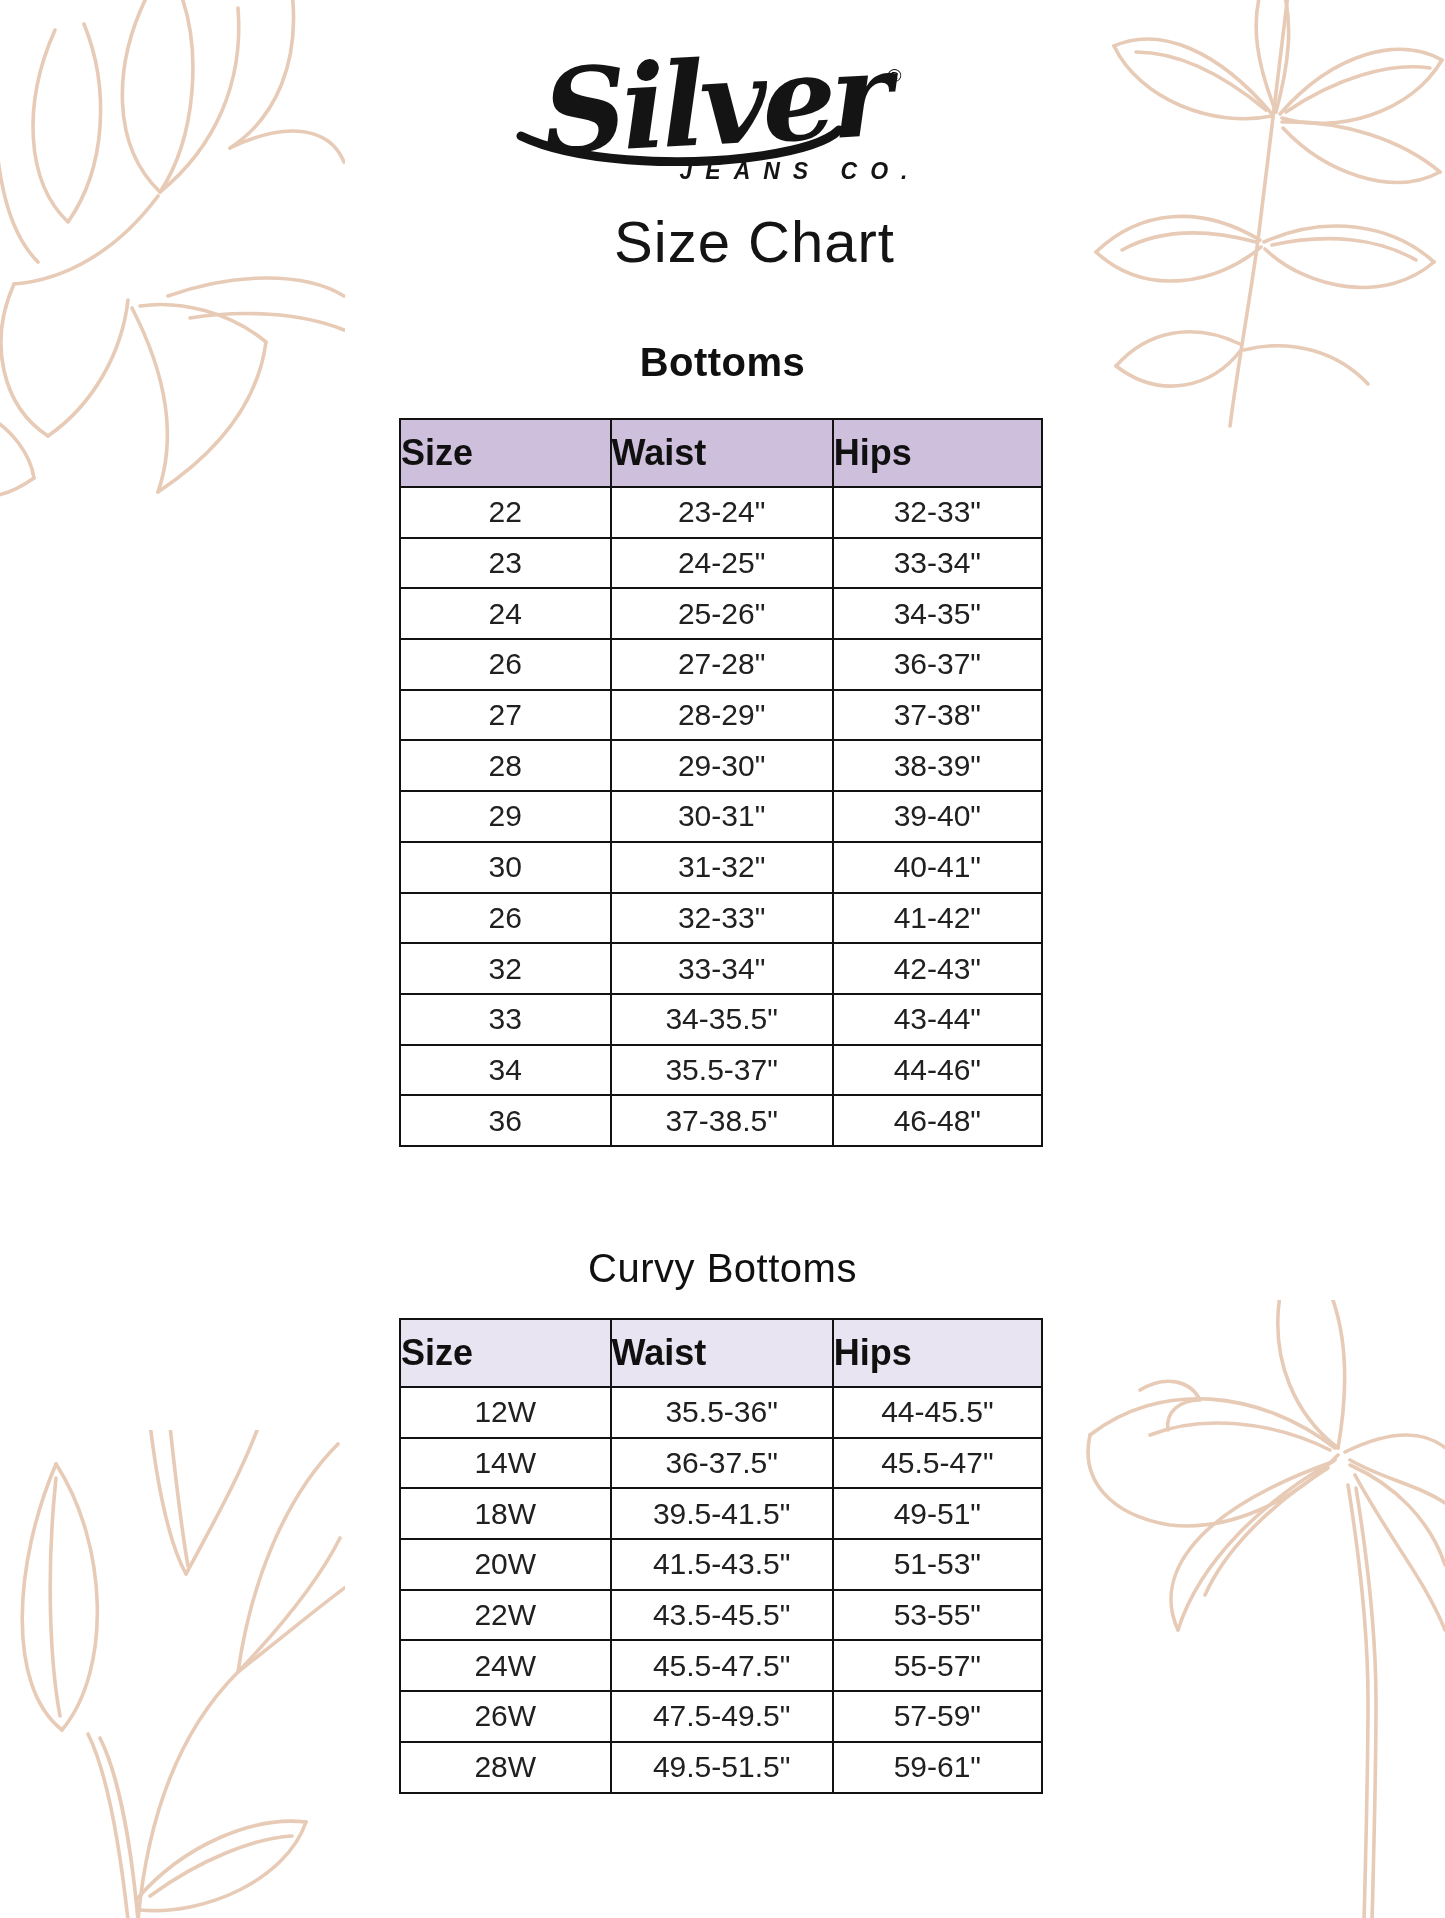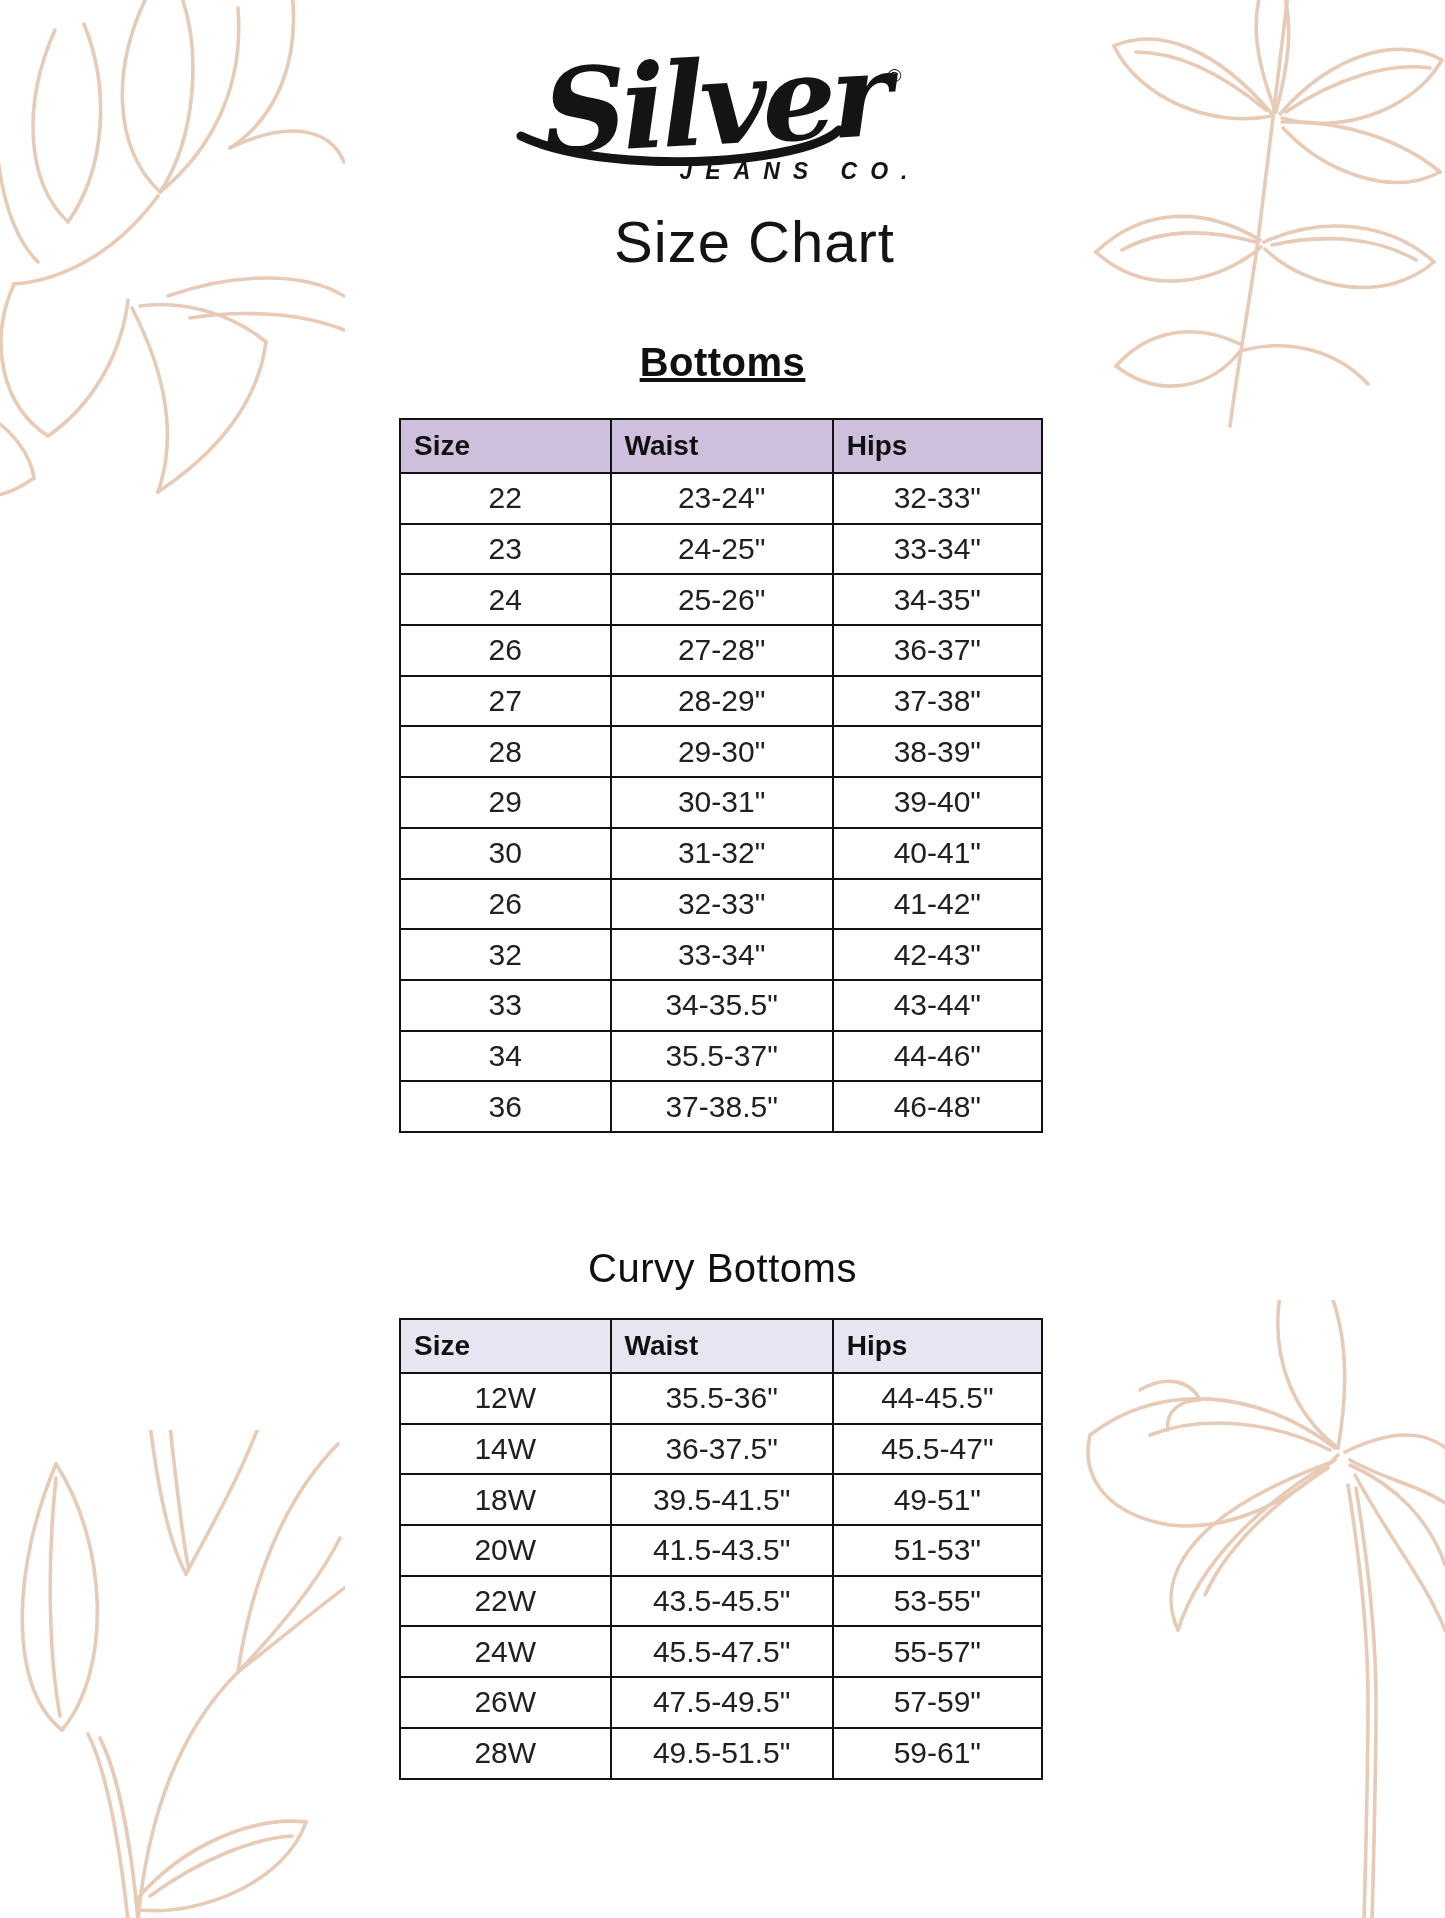--- a/index.html
+++ b/index.html
@@ -33,32 +33,32 @@
     margin-top:-10px; text-align:right; padding-right:2px;
     font-size:23px; font-weight:700; letter-spacing:13px; color:#141414; white-space:nowrap;font-style:italic;
   }
 
   .page-title {
     position:absolute; top:208px; left:0; width:100%; text-align:center;
     font-size:58px; font-weight:500; letter-spacing:1px; color:#141414;margin-left:32px;
   }
 
   .section-heading { position:absolute; left:0; width:100%; text-align:center; font-size:40px; color:#101010; letter-spacing:0.5px; }
-  .heading-bottoms { top:340px; font-weight:700;text-decoration:underline; }
+  .heading-bottoms { top:340px; font-weight:700; }
   .heading-curvy  { top:1246px; font-weight:400; }
 
   
   .size-table {
     position:absolute; left:399px; width:644px;
     border-collapse:collapse; table-layout:fixed;
   }
   .size-table th, .size-table td { border:2.5px solid #121212; overflow:hidden; }
   .size-table th {
-    height:54px; text-align:left; padding-left:13px;
-    font-size:28px; font-weight:700; color:#101010;
+    height:68px; text-align:left; 
+    font-size:36px; font-weight:700; color:#101010;
   }
   .size-table td {
     height:50.7px; text-align:center; font-size:30px; font-weight:400; color:#202020;
   }
   .size-table th:nth-child(1){ width:32.8%; }
   .size-table th:nth-child(2){ width:34.6%; }
   .size-table th:nth-child(3){ width:32.6%; }
   #bottoms-table { top:418px; }
   #curvy-table   { top:1318px; }
   #bottoms-table th { background:#cec0dc; }

